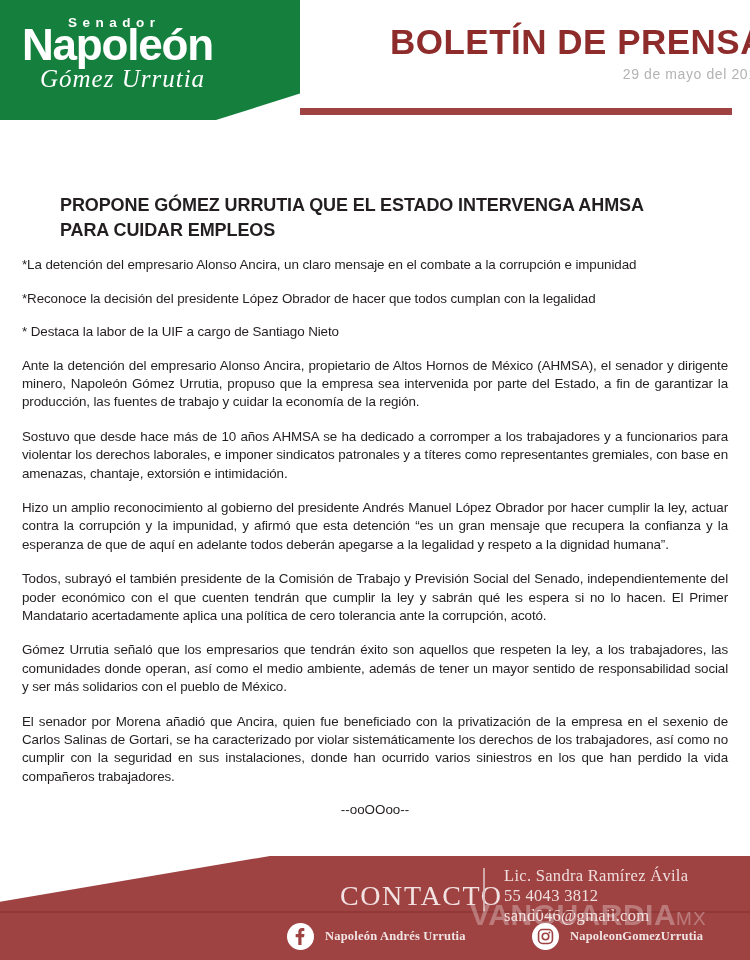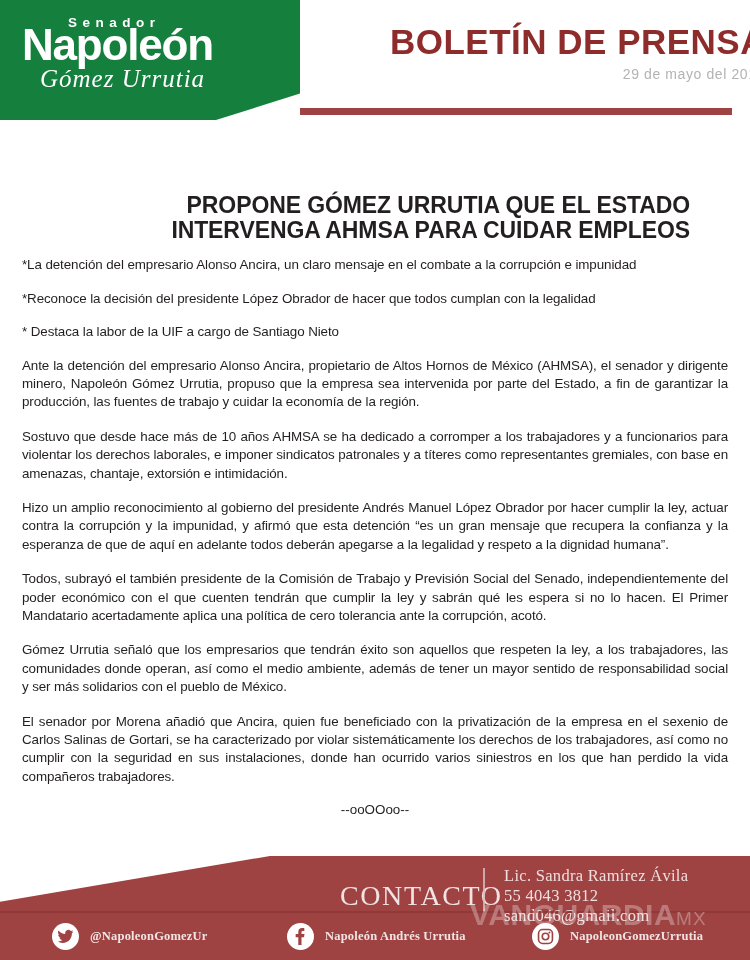--- a/index.html
+++ b/index.html
@@ -103,22 +103,22 @@
     height: 7px;
     background: #9e4242;
   }
 
   
   .doc-title {
     position: absolute;
     top: 193px;
     left: 60px;
     width: 630px;
-    text-align: right;
-    font-size: 23px;
+    text-align: left;
+    font-size: 18px;
     font-weight: bold;
     line-height: 25px;
     color: #231f20;
     letter-spacing: -0.1px;
   }
 
   .content {
     position: absolute;
     top: 256px;
     left: 22px;
@@ -311,28 +311,20 @@
 </div>
 
 <div class="footer-rule"></div>
 
 <div class="watermark">
   <span>VANGUARDIA</span><span class="mx">MX</span>
 </div>
 
 <div class="social-bar">
 
-  <div class="social-item twitter">
-    <span class="social-circle">
-      <svg width="17" height="17" viewBox="0 0 24 24" aria-hidden="true">
-        <path fill="#9e4242" d="M23 4.9c-.8.4-1.7.6-2.6.8 1-.6 1.7-1.5 2-2.5-.9.5-1.9.9-2.9 1.1a4.6 4.6 0 0 0-7.9 4.2A13 13 0 0 1 2.2 3.6a4.6 4.6 0 0 0 1.4 6.1c-.7 0-1.4-.2-2-.5 0 2.2 1.6 4.1 3.7 4.5-.6.2-1.3.2-1.9.1a4.6 4.6 0 0 0 4.3 3.2A9.2 9.2 0 0 1 1 18.9a13 13 0 0 0 7 2.1c8.4 0 13-7 13-13v-.6c.9-.6 1.6-1.4 2-2.3z"></path>
-      </svg>
-    </span>
-    <span class="social-handle">@NapoleonGomezUr</span>
-  </div>
 
   <div class="social-item facebook">
     <span class="social-circle">
       <svg width="17" height="17" viewBox="0 0 24 24" aria-hidden="true">
         <path fill="#9e4242" d="M15.1 4.1h2.3V.2C17 .1 15.7 0 14.2 0c-3.2 0-5.3 1.9-5.3 5.5v3H5.2v4.4h3.7V24h4.5V12.9h3.6l.6-4.4h-4.2V5.9c0-1.3.4-1.8 1.7-1.8z"></path>
       </svg>
     </span>
     <span class="social-handle">Napoleón Andrés Urrutia</span>
   </div>
 

